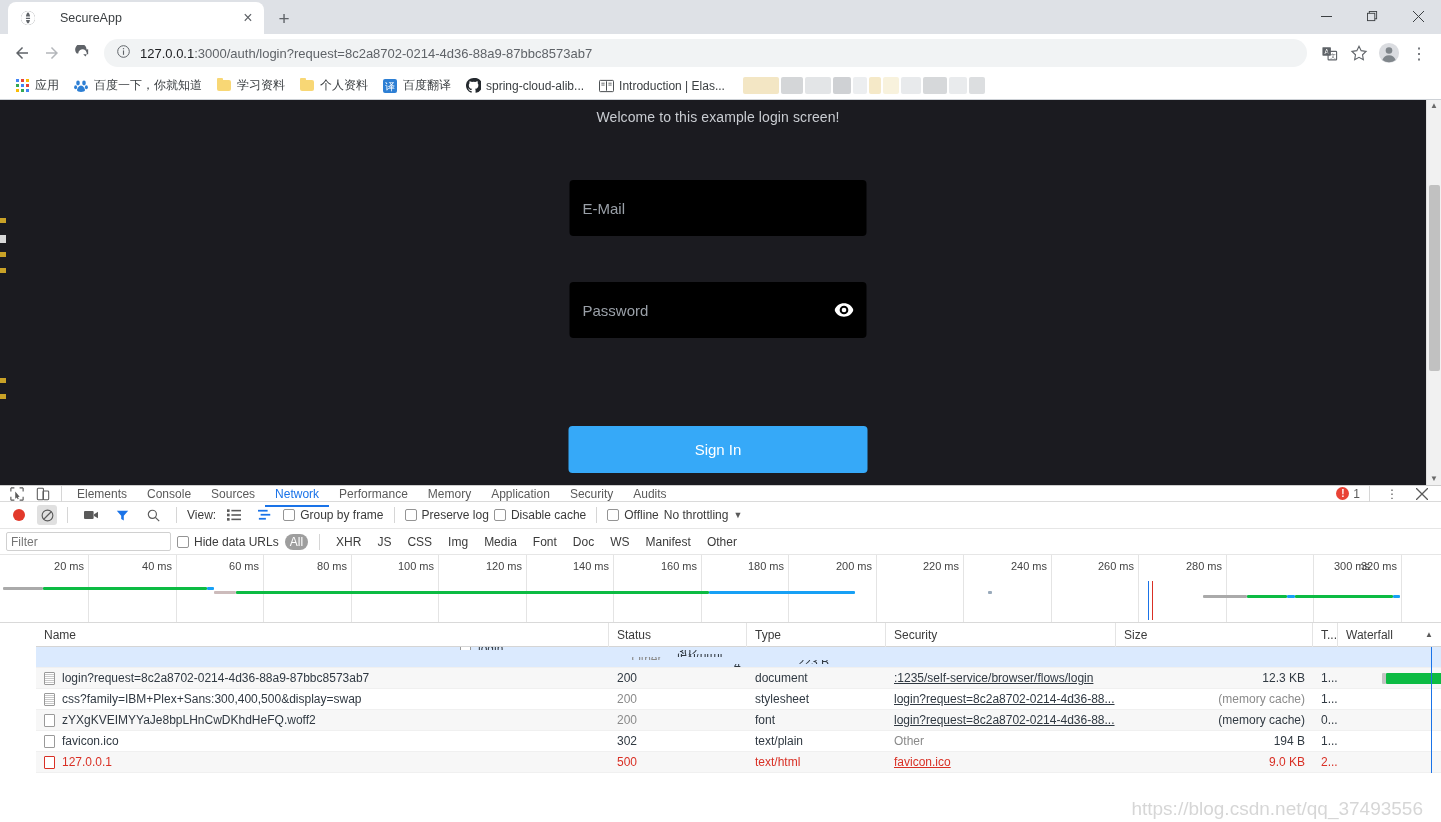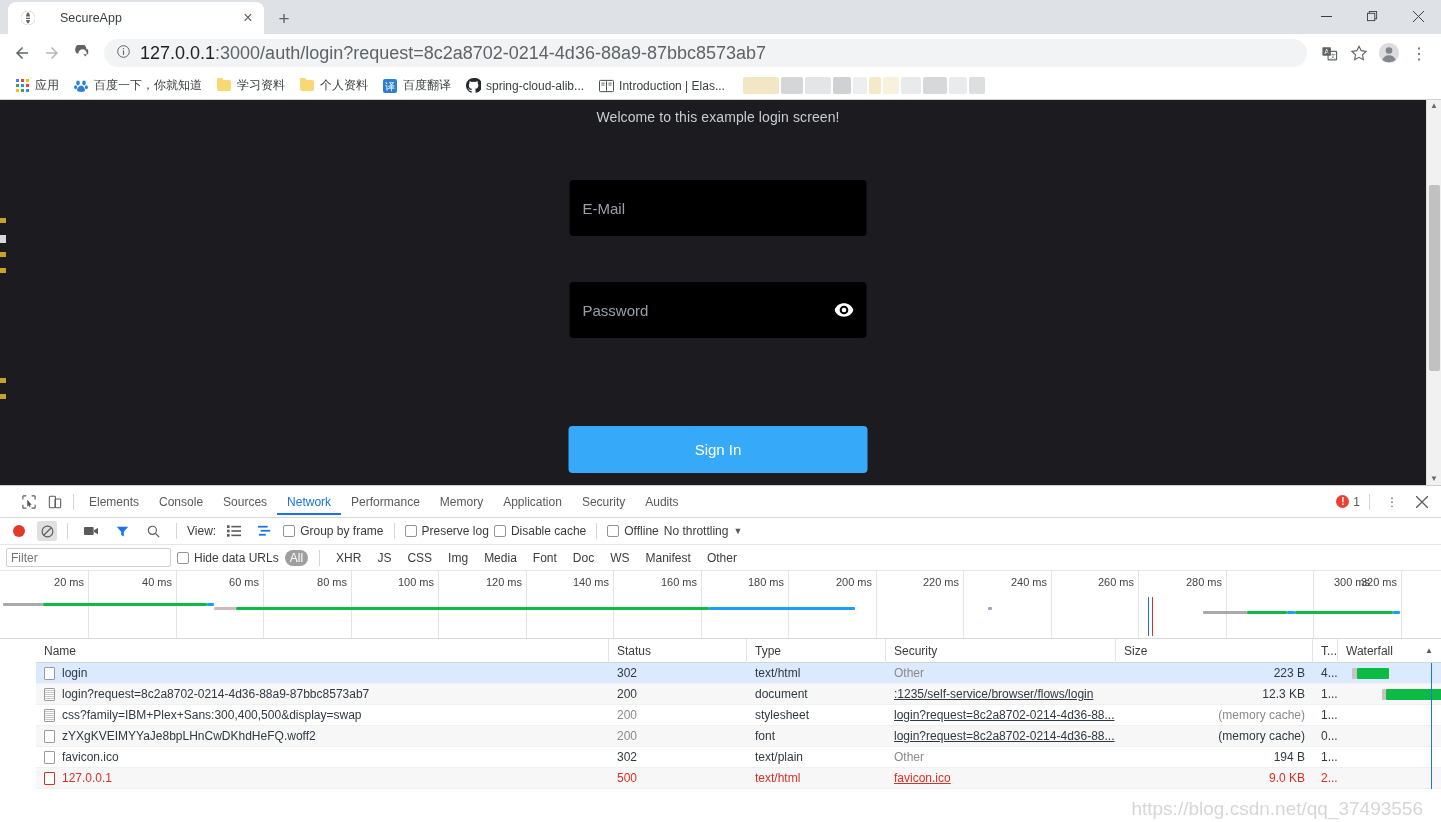--- a/index.html
+++ b/index.html
@@ -48,21 +48,21 @@
   .navbtn {
     width: 28px; height: 28px; display: flex; align-items: center;
     justify-content: center; color: #5f6368; flex: none;
   }
   .navbtn.dim { color: #b4b7bb; }
   .omnibox {
     flex: 1; height: 28px; background: #f1f3f4; border-radius: 14px;
     display: flex; align-items: center; padding: 0 12px; gap: 9px;
     margin: 0 6px;
   }
-  .omnibox-text { font-size: 18px; color: #202124; white-space: nowrap; }
+  .omnibox-text { font-size: 13px; color: #202124; white-space: nowrap; }
   .omnibox-text .scheme { color: #5f6368; }
   .tb-right { display: flex; align-items: center; gap: 2px; }
 
   .bookmarks {
     height: 28px; background: #fff; display: flex; align-items: center;
     padding: 0 8px; gap: 2px; flex: none; border-bottom: 1px solid #cdd1d6;
     overflow: hidden;
   }
   .bm {
     display: flex; align-items: center; gap: 5px; padding: 3px 6px;
@@ -121,22 +121,22 @@
     background: #c1c1c1; border-radius: 2px;
   }
 
   
   .devtools {
     flex: 1; background: #fff; border-top: 1px solid #cdcdcd;
     display: flex; flex-direction: column; min-height: 0;
     font-size: 12px; color: #303942;
   }
   .dt-tabbar {
-    height: 32px; display: flex; align-items: center; border-bottom: 1px solid #dadada;
-    padding-left: 16px; flex: none; position: relative;
+    height: 16px; display: flex; align-items: center; border-bottom: 1px solid #dadada;
+    padding-left: 4px; flex: none; position: relative;
   }
   .dt-iconbtn {
     width: 26px; height: 24px; display: flex; align-items: center;
     justify-content: center; color: #5a5a5a;
   }
   .dt-sep { width: 1px; height: 16px; background: #d6d6d6; margin: 0 5px; flex: none; }
   .dt-tab {
     padding: 0 10px; height: 27px; display: flex; align-items: center;
     color: #5a5a5a; font-size: 12px; white-space: nowrap;
   }
@@ -191,21 +191,21 @@
     display: flex; height: 24px; align-items: center; border-bottom: 1px solid #d5d5d5;
     background: #fff; flex: none; font-size: 12px; color: #3b3b3b;
   }
   .net-head > div { padding: 0 8px; border-right: 1px solid #e4e4e4; height: 24px; display: flex; align-items: center; }
   .net-row {
     display: flex; height: 21px; align-items: center; font-size: 12px;
     color: #303942; border-bottom: 1px solid #f0f0f0;
   }
   .net-row > div { padding: 0 8px; height: 21px; display: flex; align-items: center; overflow: hidden; white-space: nowrap; }
   .net-row.alt { background: #f7f7f7; }
-  .net-row.sel { background: #dbeafe; }
+  .net-row.sel { background: #dbeafe; flex-direction: column; }
   .net-row.err { color: #d93025; }
   .c-name { width: 573px; gap: 7px; }
   .c-status { width: 138px; }
   .c-type { width: 139px; }
   .c-init { width: 230px; }
   .c-size { width: 197px; justify-content: flex-end; }
   .c-time { width: 25px; }
   .c-wf { flex: 1; position: relative; padding: 0 !important; }
   .file-ico {
     width: 11px; height: 13px; border: 1px solid #9a9a9a; background: #fff;

